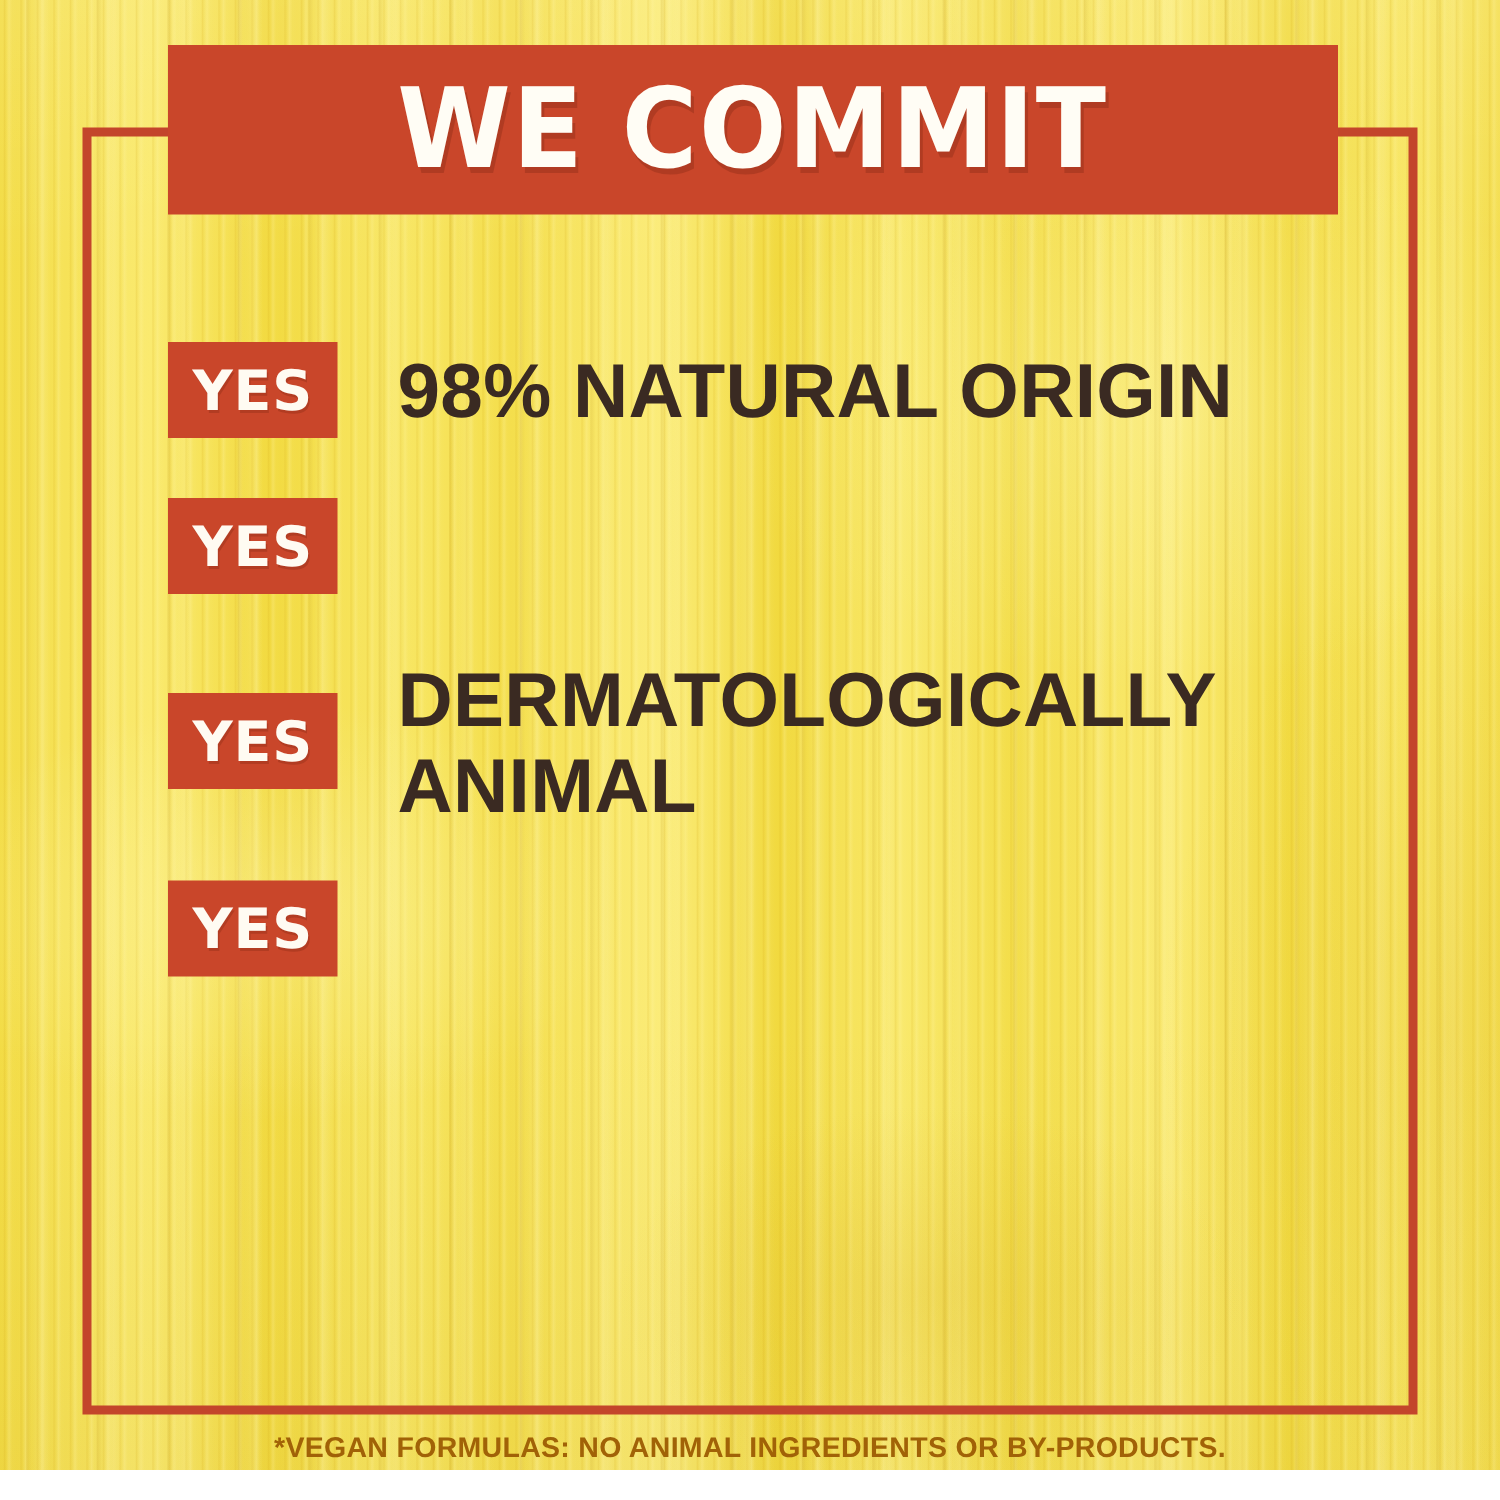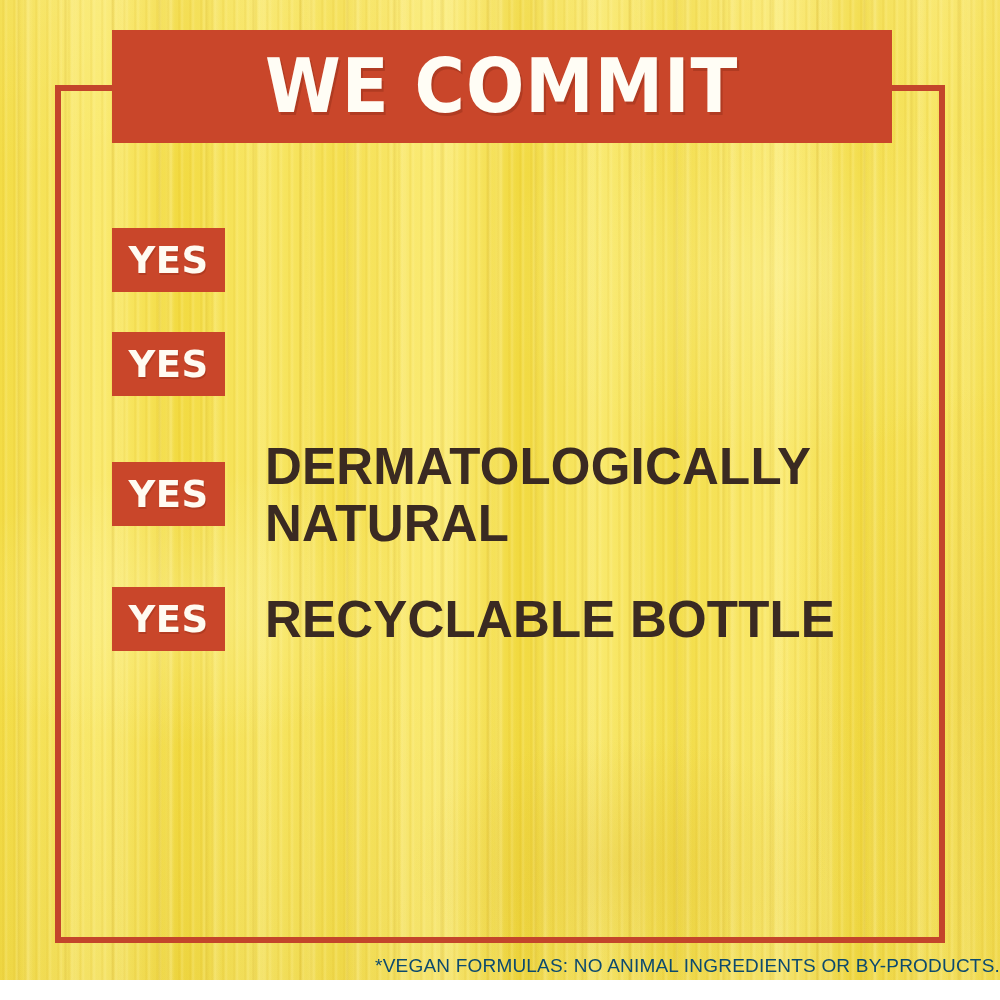--- a/index.html
+++ b/index.html
@@ -147,24 +147,24 @@
   .row.r2 { margin-bottom: 40px; }
   .row.r3 { margin-bottom: 35px; }
   .row.r4 { margin-bottom: 40px; }
 
   
   .footnote {
     position: absolute;
     left: 0;
     right: 0;
     top: 955px;
-    text-align: right;
-    color: #0c4a6e;
+    text-align: center;
+    color: #a16207;
     font-family: "Liberation Sans", sans-serif;
-    font-weight: normal;
+    font-weight: bold;
     font-size: 19px;
     letter-spacing: 0.2px;
   }
 </style>
 </head>
 <body>
 
 <div id="poster">
 
   <div class="wood-base"></div>
@@ -175,35 +175,35 @@
   <div class="frame"></div>
 
   <div class="banner">
     <div class="banner-title">WE COMMIT</div>
   </div>
 
   <div class="list">
 
     <div class="row r1">
       <div class="badge">YES</div>
+      <div class="row-text">98% NATURAL ORIGIN</div>
     </div>
 
     <div class="row r2">
       <div class="badge">YES</div>
     </div>
 
     <div class="row r3">
       <div class="badge">YES</div>
       <div class="row-text two-line">DERMATOLOGICALLY
-NATURAL</div>
+ANIMAL</div>
     </div>
 
     <div class="row r4">
       <div class="badge">YES</div>
-      <div class="row-text">RECYCLABLE BOTTLE</div>
     </div>
 
 
   </div>
 
   <div class="footnote">*VEGAN FORMULAS: NO ANIMAL INGREDIENTS OR BY-PRODUCTS.</div>
 
 </div>
 
 </body></html>

